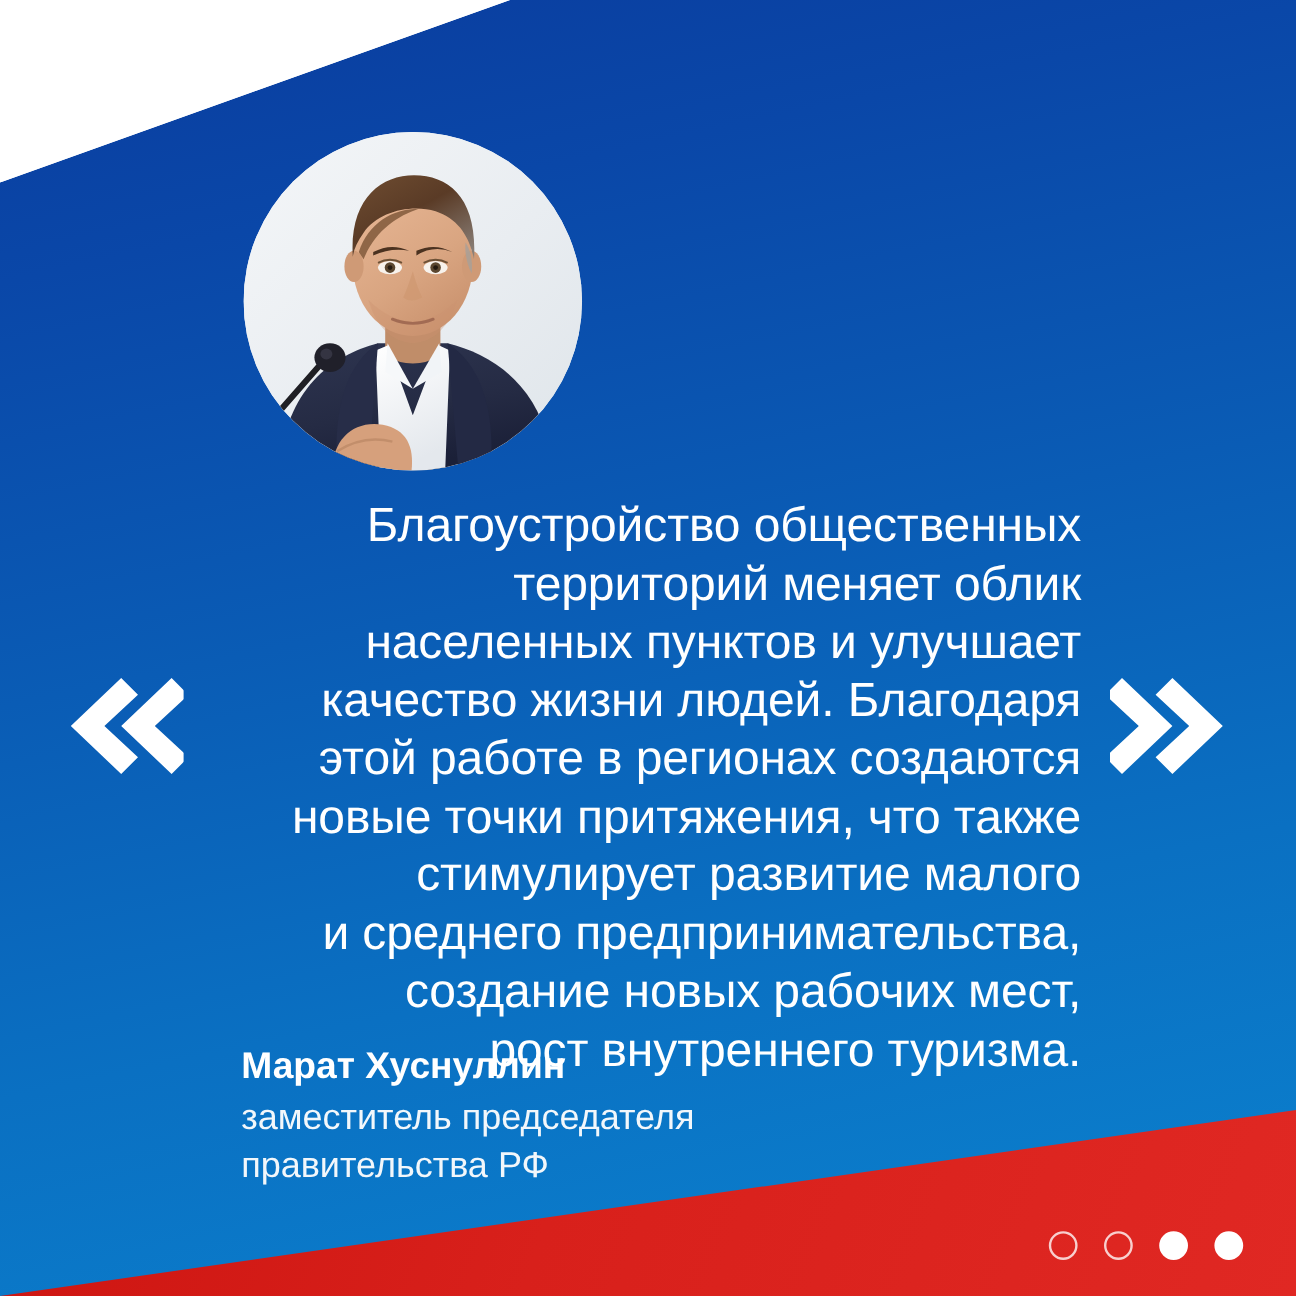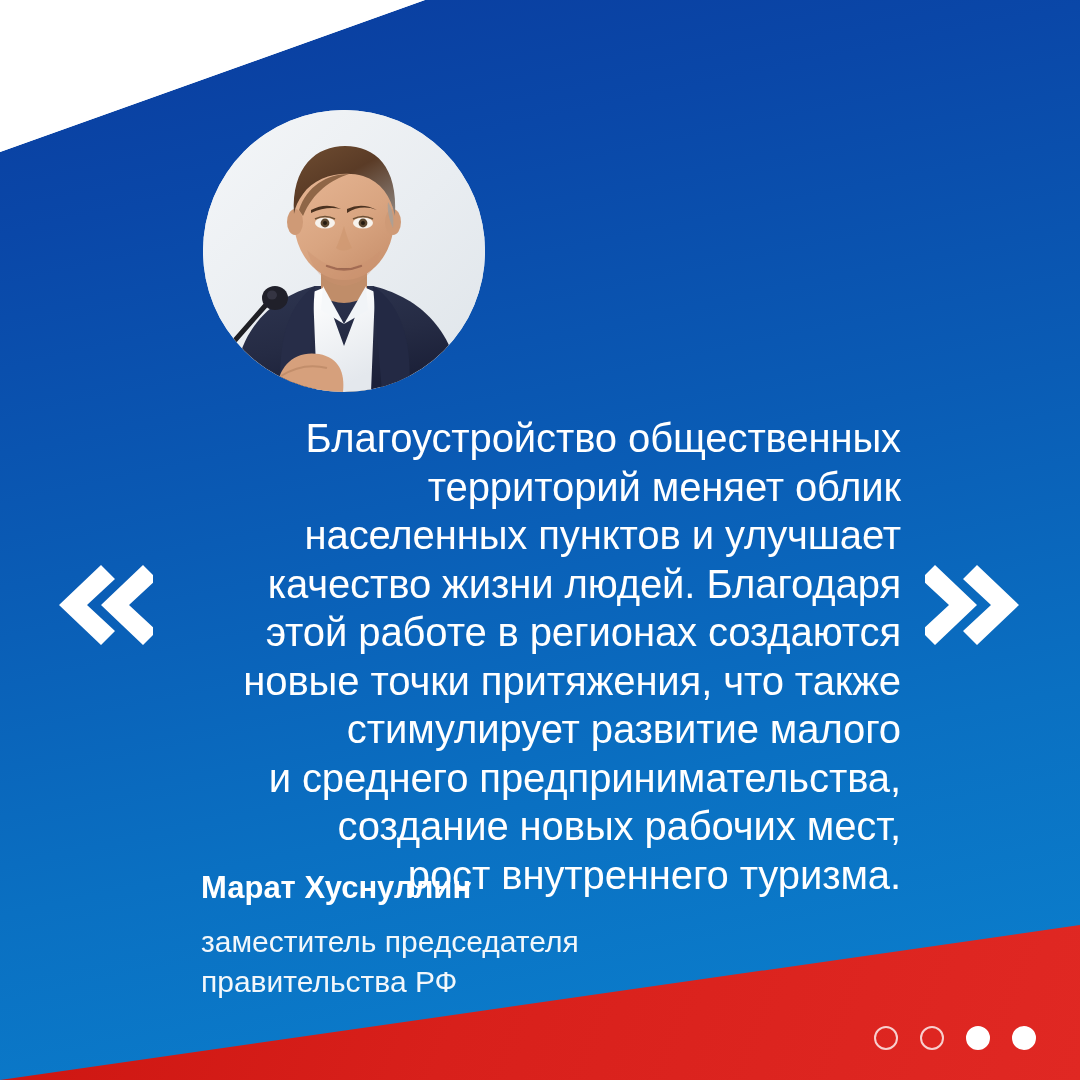--- a/index.html
+++ b/index.html
@@ -92,21 +92,21 @@
     width: 640px;
     color: #ffffff;
   }
   .attr-name {
     font-size: 31px;
     font-weight: 700;
     line-height: 40px;
     letter-spacing: 0px;
   }
   .attr-role {
-    margin-top: 14px;
+    margin-top: 4px;
     font-size: 30px;
     font-weight: 400;
     line-height: 40px;
     color: #f2f7fb;
     white-space: pre-line;
   }
 
   
   .chevrons {
     position: absolute;

